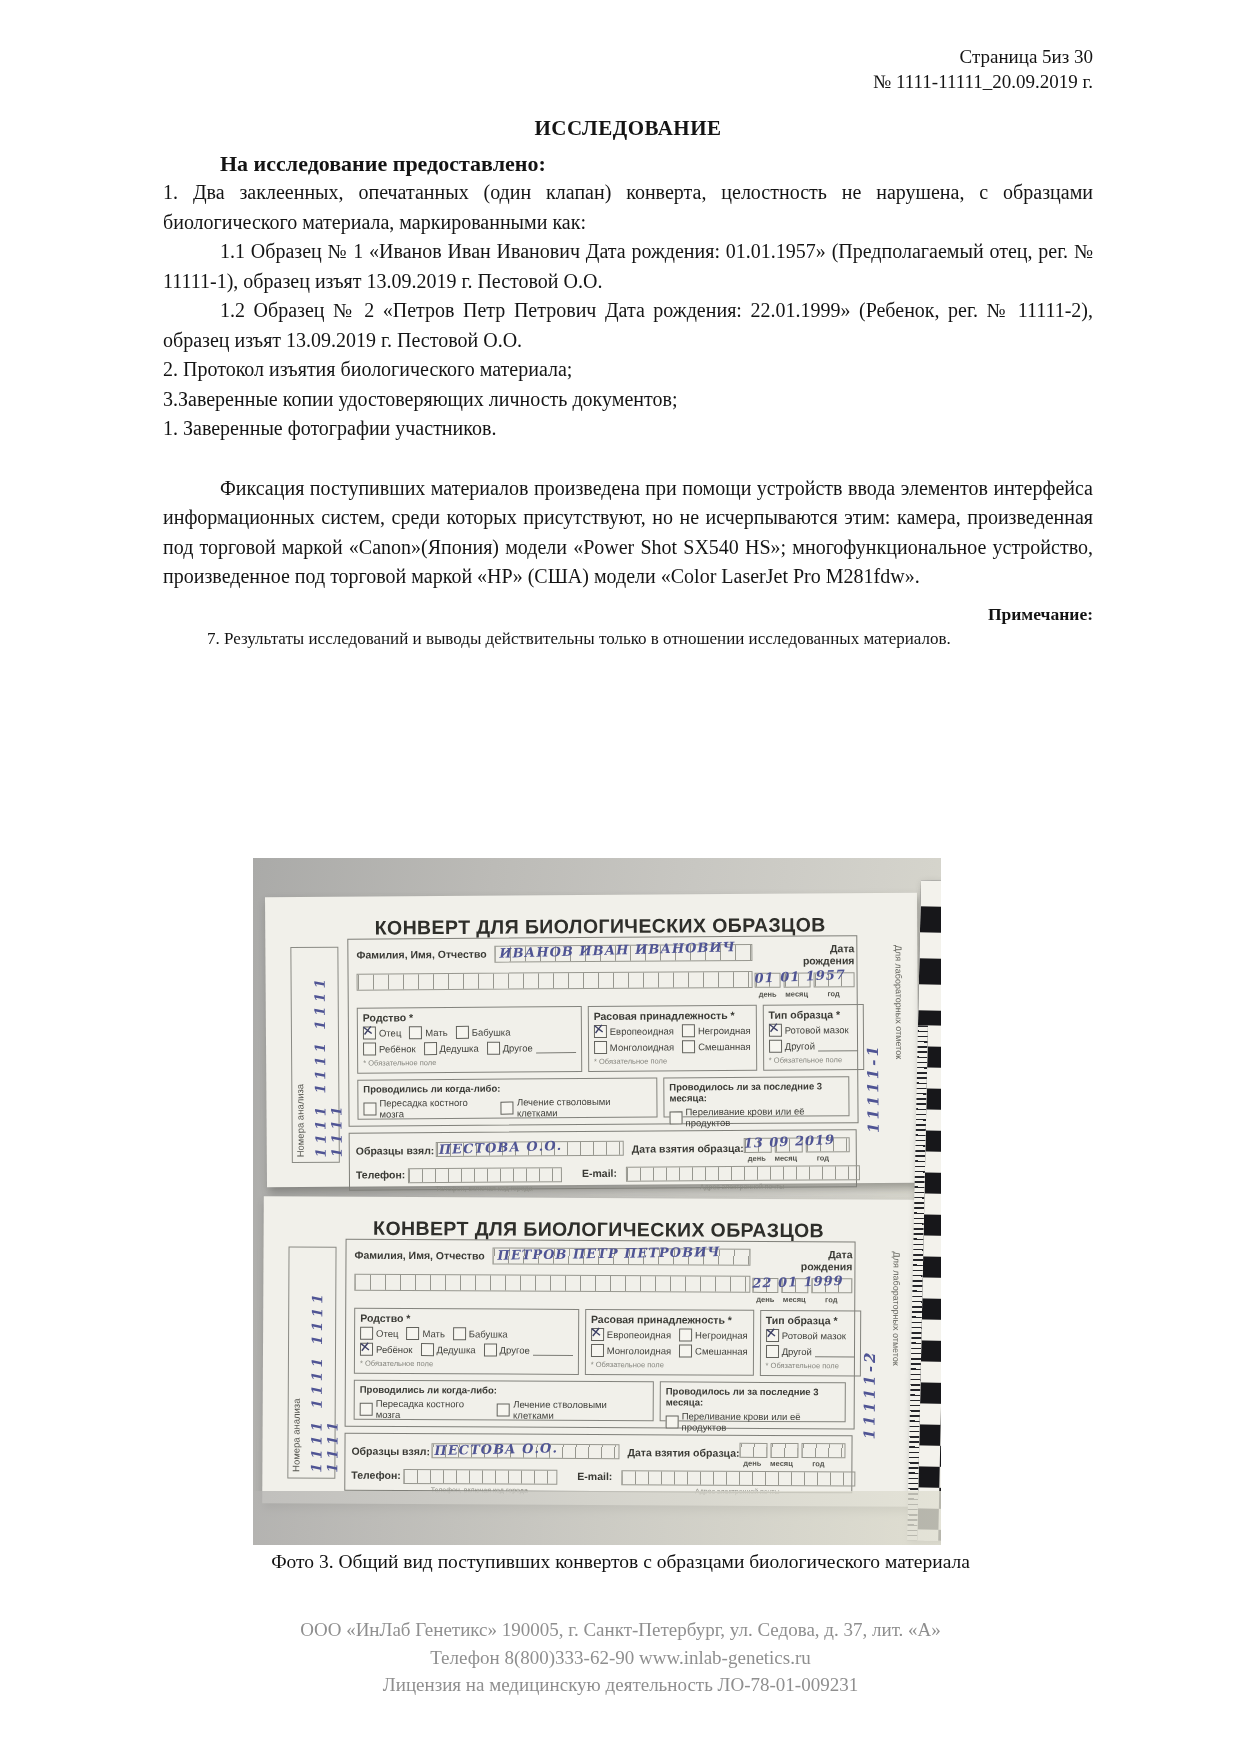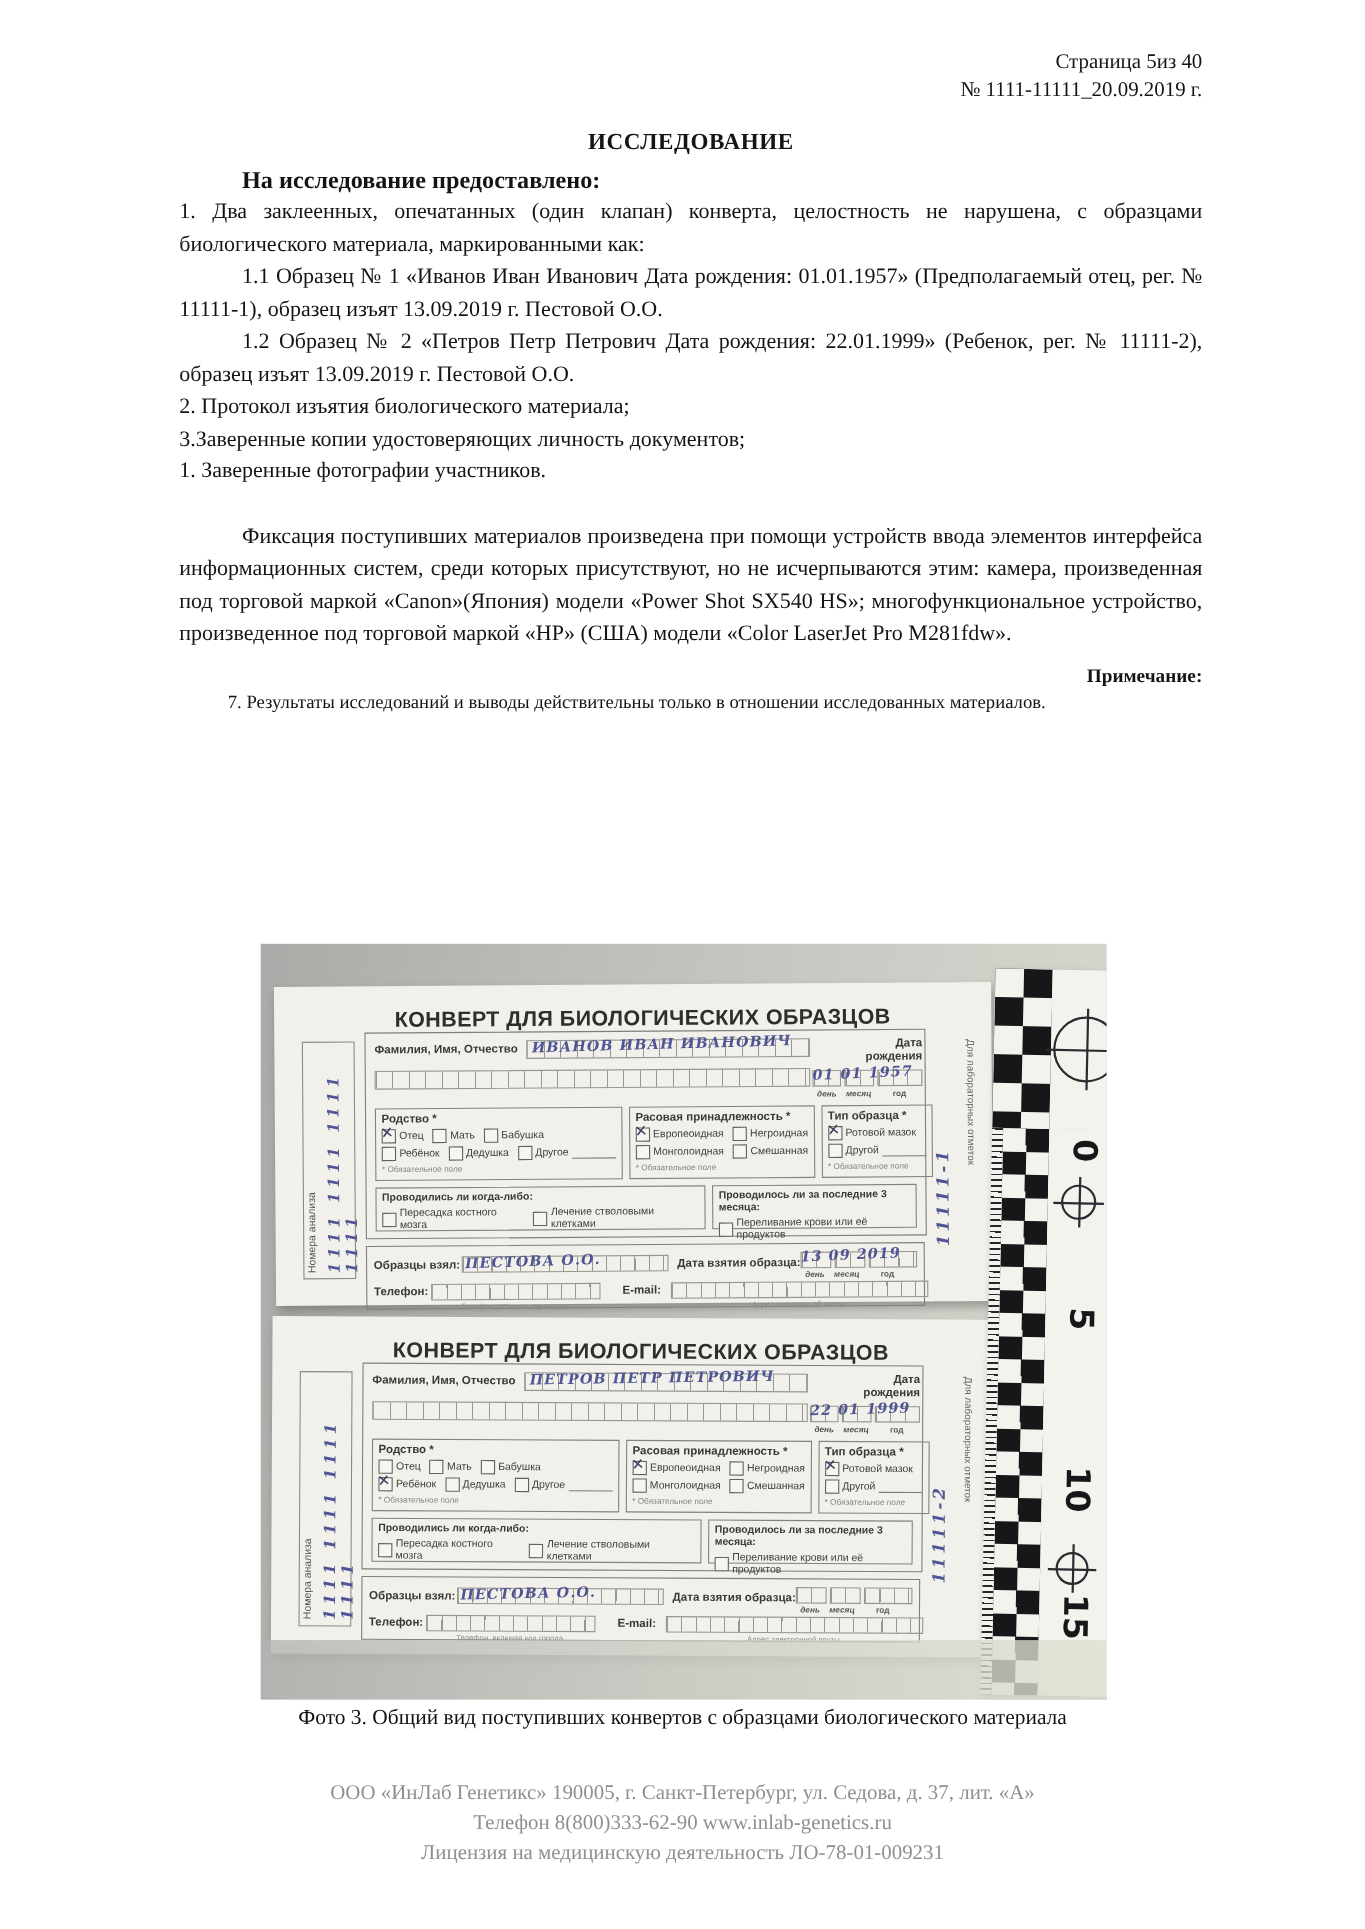--- a/index.html
+++ b/index.html
@@ -10,21 +10,21 @@
   .hdr{padding-top:44px;text-align:right;font-size:19px;line-height:25px;}
   .doc-title{margin-top:22px;text-align:center;font-weight:bold;font-size:21px;letter-spacing:.5px;}
   .intro-heading{margin-top:8px;text-indent:57px;font-weight:bold;font-size:22px;line-height:29px;}
   p.body{margin:0;font-size:20px;line-height:29.5px;text-align:justify;}
   p.ind{text-indent:57px;}
   p.gap-top{margin-top:30px;}
   .note{margin-top:10px;}
   .note-heading{font-weight:bold;font-size:17.5px;text-indent:57px;line-height:25px;margin-top:6px;text-align:right;}
   p.note-item{margin:0;font-size:17px;line-height:24.5px;text-align:justify;text-indent:44px;}
   
-  .photo{position:absolute;left:237px;top:858px;width:769px;height:687px;overflow:hidden;
+  .photo{position:absolute;left:253px;top:858px;width:688px;height:687px;overflow:hidden;
          background:linear-gradient(100deg,#aaaaa8 0%,#bcbbb7 30%,#c8c7c2 55%,#d2d1ca 78%,#dcdbd0 100%);}
   .photo-bottom{position:absolute;left:0;right:0;bottom:0;height:54px;
          background:linear-gradient(90deg,#b4b3b1,#cfcec6 55%,#e0dfd2);opacity:.8;}
   .envelope{position:absolute;background:#f1f0ea;box-shadow:2px 5px 9px rgba(55,55,50,.38);
             font-family:"Liberation Sans",sans-serif;}
   .env1{left:13px;top:37px;width:652px;height:290px;transform:rotate(-.4deg);}
   .env2{left:10px;top:340px;width:656px;height:307px;transform:rotate(.3deg);}
   .env-title{position:absolute;left:80px;width:510px;top:20px;text-align:center;font-weight:bold;
              font-size:19.5px;color:#2e2e2a;letter-spacing:.4px;}
   .strip-left{position:absolute;left:25px;top:50px;width:46px;border:1px solid #8a8a84;}
@@ -50,21 +50,21 @@
   .handname{position:absolute;left:4px;top:-4px;width:300px;font-size:13px;letter-spacing:1px;
             transform:rotate(-1.2deg);white-space:nowrap;}
   .dob{position:absolute;right:2px;top:6px;width:100px;}
   .dob-label{text-align:right;padding-left:46px;}
   .dgroups{position:relative;margin-top:6px;display:flex;gap:3px;}
   .g2{width:26px;}.g4{width:42px;}
   .handdate{position:absolute;left:0;top:-4px;width:104px;font-size:13px;letter-spacing:1px;
             transform:rotate(-2deg);white-space:nowrap;}
   .dmy{display:flex;gap:3px;margin-top:2px;font-size:7.5px;font-weight:bold;color:#55554f;}
   .dmy span{display:inline-block;text-align:center;}
-  .dmy .w2{width:26px;font-style:italic;}.dmy .w4{width:42px;}
+  .dmy .w2{width:26px;}.dmy .w4{width:42px;}
   .row-mid{position:absolute;left:8px;top:68px;width:492px;height:66px;display:flex;gap:6px;}
   .fbox{border:1px solid #83837d;padding:3px 5px;position:relative;box-sizing:border-box;}
   .b-rel{flex:0 0 224px;}
   .b-race{flex:0 0 164px;}
   .b-type{flex:1;}
   .cbline{display:flex;gap:8px;margin-top:3px;align-items:center;}
   .cbitem{display:inline-flex;align-items:center;gap:3px;}
   .cb{position:relative;width:11px;height:11px;border:1px solid #62625c;background:#f6f5ef;flex:none;}
   .cb.checked::after{content:"\2715";position:absolute;left:-2px;top:-5px;font-size:14px;font-weight:bold;
        color:#3e4166;font-family:"DejaVu Sans",sans-serif;transform:rotate(-7deg);}
@@ -122,21 +122,21 @@
   .caption{position:absolute;left:0;right:0;top:1551px;text-align:center;font-size:19.5px;color:#111;}
   .footer{position:absolute;left:0;right:0;top:1616px;text-align:center;color:#8f8f8f;
           font-size:19px;line-height:27.5px;}
 </style>
 </head>
 <body>
 
 <div class="page">
   <div class="content">
     <div class="hdr">
-      <div>Страница 5из 40</div>
+      <div>Страница 5из 30</div>
       <div>№ 1111-11111_20.09.2019 г.</div>
     </div>
     <div class="doc-title">ИССЛЕДОВАНИЕ</div>
     <div class="intro-heading">На исследование предоставлено:</div>
     <p class="body">1. Два заклеенных, опечатанных (один клапан) конверта, целостность не нарушена, с образцами биологического материала, маркированными как:</p>
     <p class="body ind">1.1 Образец № 1 «Иванов Иван Иванович Дата рождения: 01.01.1957» (Предполагаемый отец, рег. № 11111-1), образец изъят 13.09.2019 г. Пестовой О.О.</p>
     <p class="body ind">1.2 Образец № 2 «Петров Петр Петрович  Дата рождения: 22.01.1999» (Ребенок, рег. № 11111-2), образец изъят 13.09.2019 г. Пестовой О.О.</p>
     <p class="body">2. Протокол изъятия биологического материала;</p>
     <p class="body">3.Заверенные копии удостоверяющих личность документов;</p>
     <p class="body">1. Заверенные фотографии участников.</p>

